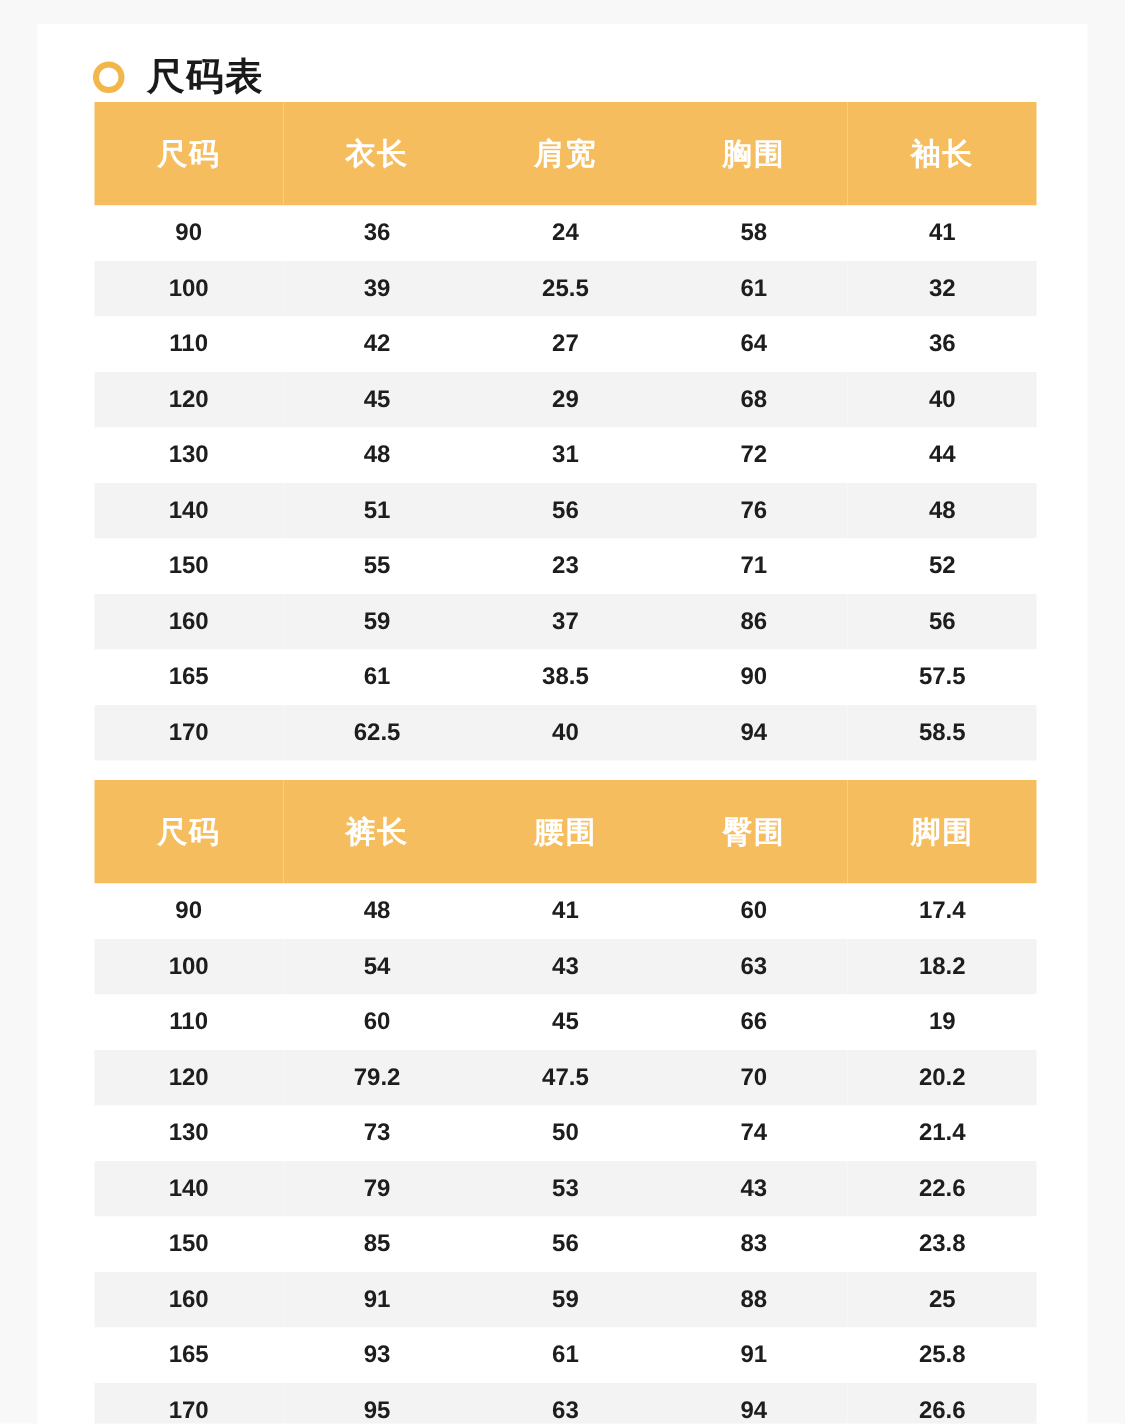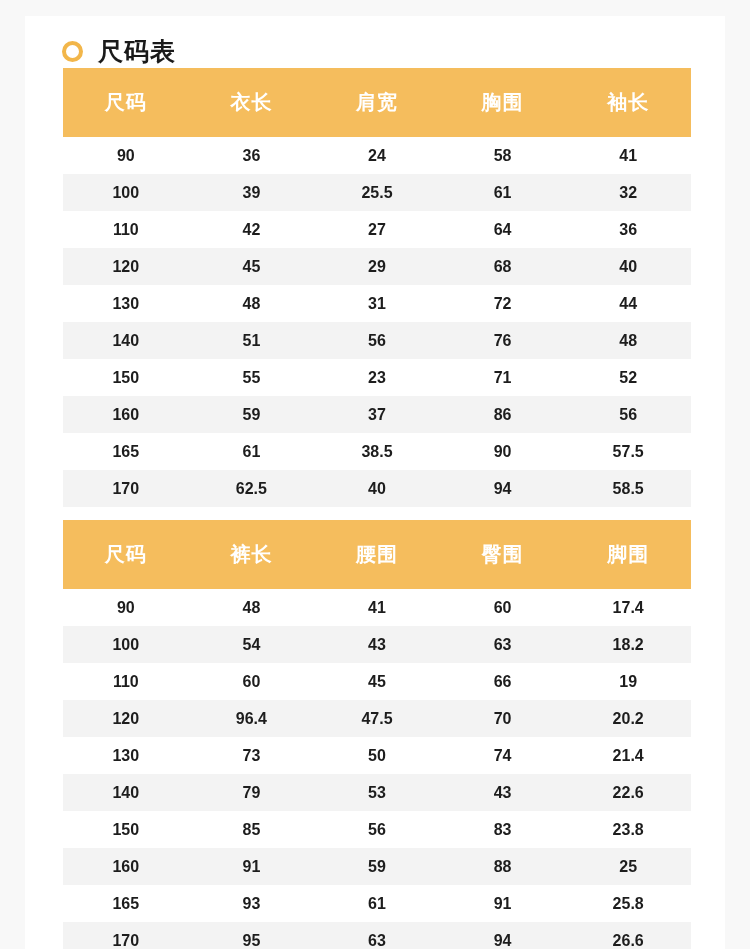--- a/index.html
+++ b/index.html
@@ -229,21 +229,21 @@
         </tr>
         <tr>
           <td>110</td>
           <td>60</td>
           <td>45</td>
           <td>66</td>
           <td>19</td>
         </tr>
         <tr>
           <td>120</td>
-          <td>96.4</td>
+          <td>79.2</td>
           <td>47.5</td>
           <td>70</td>
           <td>20.2</td>
         </tr>
         <tr>
           <td>130</td>
           <td>73</td>
           <td>50</td>
           <td>74</td>
           <td>21.4</td>

